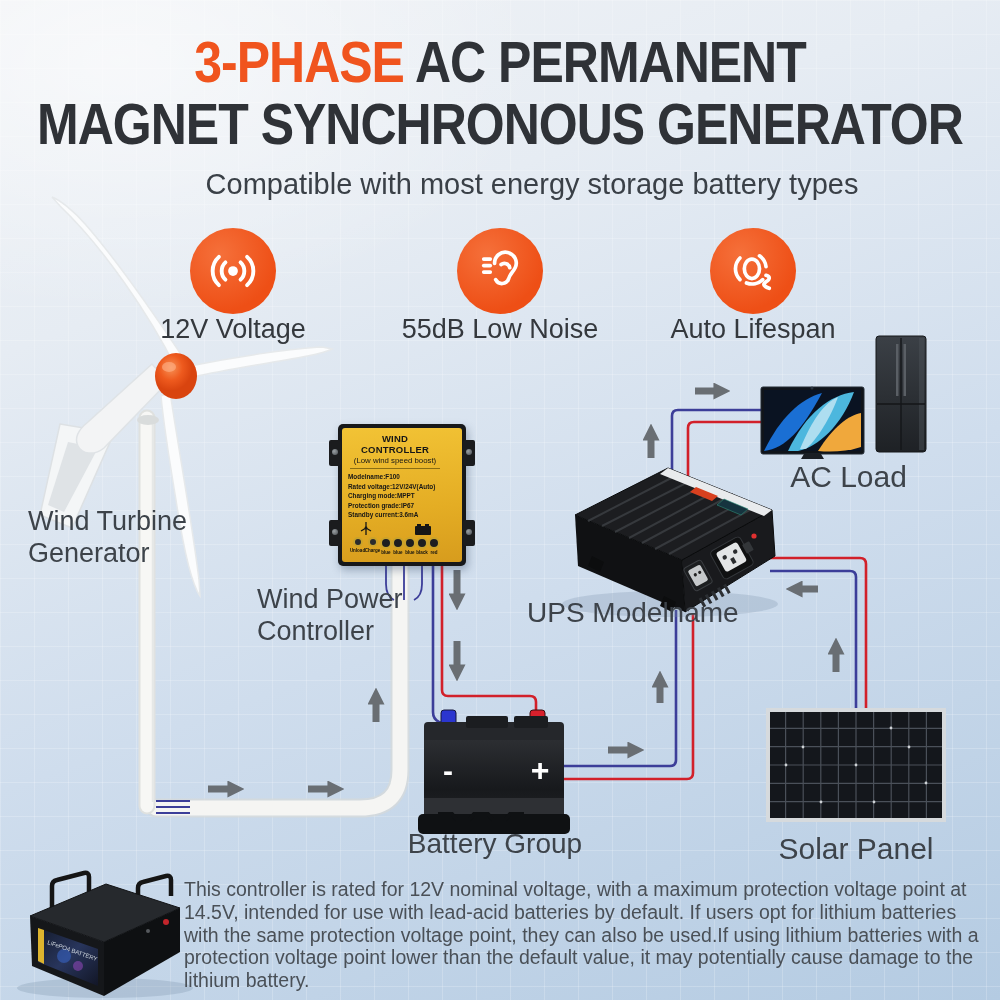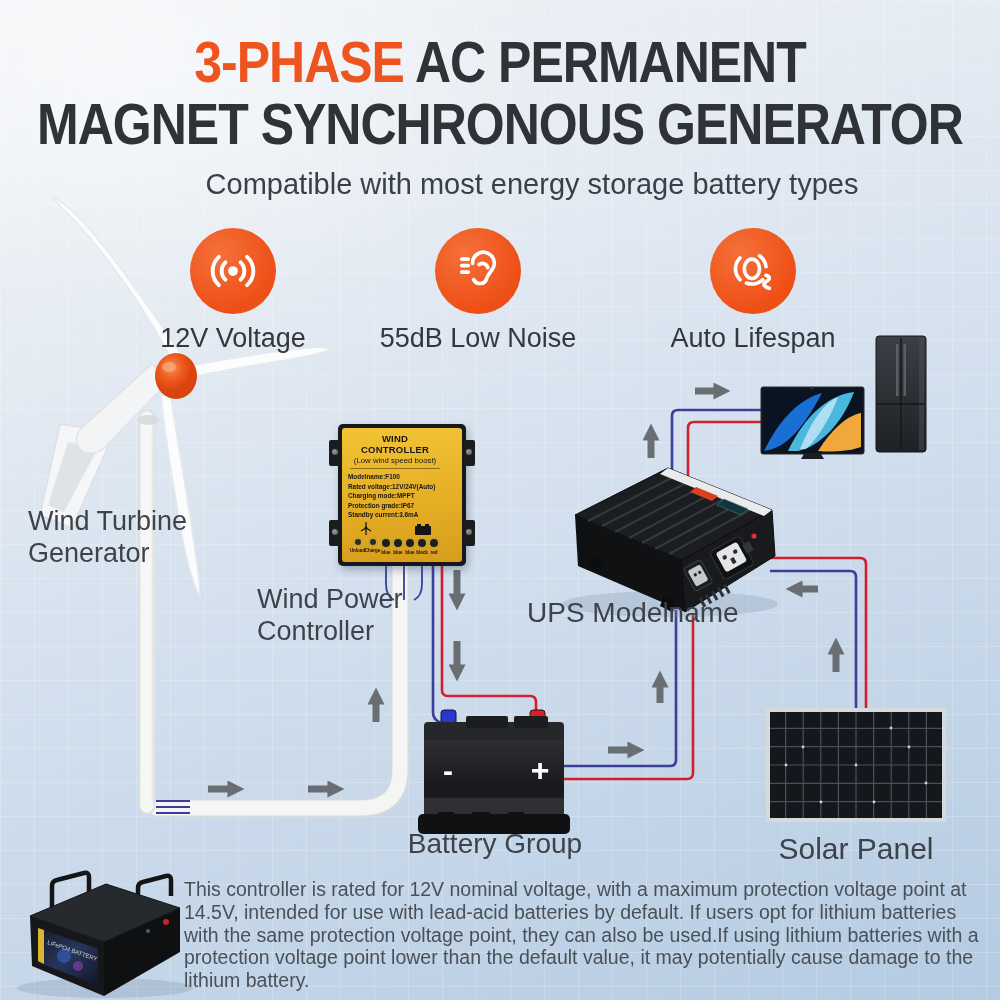--- a/index.html
+++ b/index.html
@@ -17,21 +17,21 @@
   .hero{left:0;width:1000px;text-align:center;font-weight:700;color:#2f3237;
         font-size:50px;letter-spacing:-1px;transform:scaleY(1.13);}
   .hero .accent{color:#F0541E;}
   #title-line1{top:34px;}
   #title-line2{top:96px;}
   #subtitle{top:168px;left:0;width:1000px;text-align:center;font-size:29px;color:#3a4047;padding-left:32px;}
   .feature{position:absolute;top:228px;width:220px;text-align:center;z-index:3;}
   .feature .disc{width:86px;height:86px;margin:0 auto;border-radius:50%;
      background:radial-gradient(circle at 35% 30%, #f5703a, #ee4f16 70%);
      display:flex;align-items:center;justify-content:center;}
-  .feature .flabel{margin-top:9px;font-size:27px;color:#34383d;}
+  .feature .flabel{font-size:27px;color:#34383d;}
   
   .lbl{font-size:27px;line-height:1.2;}
   #lbl-turbine{left:28px;top:505px;}
   #lbl-controller{left:257px;top:583px;}
   #lbl-inverter{left:527px;top:596px;font-size:28px;}
   #lbl-acload{left:766px;top:459px;width:165px;text-align:center;font-size:30px;}
   #lbl-battery{left:404px;top:827px;width:182px;text-align:center;font-size:28px;}
   #lbl-solar{left:766px;top:831px;width:180px;text-align:center;font-size:30px;}
   
   #controller{position:absolute;left:338px;top:424px;width:128px;height:142px;z-index:2;
@@ -296,21 +296,21 @@
       <svg width="52" height="52" viewBox="0 0 48 48" fill="none" stroke="#ffffff" stroke-width="3.6" stroke-linecap="round">
         <circle cx="24" cy="24" r="4.5" fill="#ffffff" stroke="none"></circle>
         <path d="M17,16 A11,11 0 0 0 17,32"></path>
           <path d="M11,11 A17.5,17.5 0 0 0 11,37"></path>
         <path d="M31,16 A11,11 0 0 1 31,32"></path>
           <path d="M37,11 A17.5,17.5 0 0 1 37,37"></path>
       </svg>
     </div>
     <div class="flabel">12V Voltage</div>
   </div>
-  <div class="feature" style="left:368px;">
+  <div class="feature" style="left:390px;">
     <div class="disc">
       <svg width="52" height="52" viewBox="0 0 48 48" fill="none" stroke="#ffffff" stroke-width="3.4" stroke-linecap="round">
         <path d="M19,17 a10,10 0 1 1 19,4 c-2,4 -5,6 -6,10 a6.5,6.5 0 0 1 -12,1"></path>
         <path d="M25,18 a5,5 0 0 1 8,3"></path>
         <path d="M9,13 h6"></path>
           <path d="M9,19 h6"></path>
           <path d="M9,25 h6"></path>
       </svg>
     </div>
     <div class="flabel">55dB Low Noise</div>
@@ -393,18 +393,19 @@
 
   <div id="lbl-turbine" class="txt lbl">
     <div>Wind Turbine</div>
     <div>Generator</div>
   </div>
   <div id="lbl-controller" class="txt lbl">
     <div>Wind Power</div>
     <div>Controller</div>
   </div>
   <div id="lbl-inverter" class="txt lbl">UPS Modelname</div>
+  <div id="lbl-acload" class="txt lbl">AC Load</div>
   <div id="lbl-battery" class="txt lbl">Battery Group</div>
   <div id="lbl-solar" class="txt lbl">Solar Panel</div>
 
   <div id="footnote" class="txt">This controller is rated for 12V nominal voltage, with a maximum protection voltage point at 14.5V, intended for use with lead-acid batteries by default. If users opt for lithium batteries with the same protection voltage point, they can also be used.If using lithium batteries with a protection voltage point lower than the default value, it may potentially cause damage to the lithium battery.</div>
 
 </div>
 
 </body></html>

